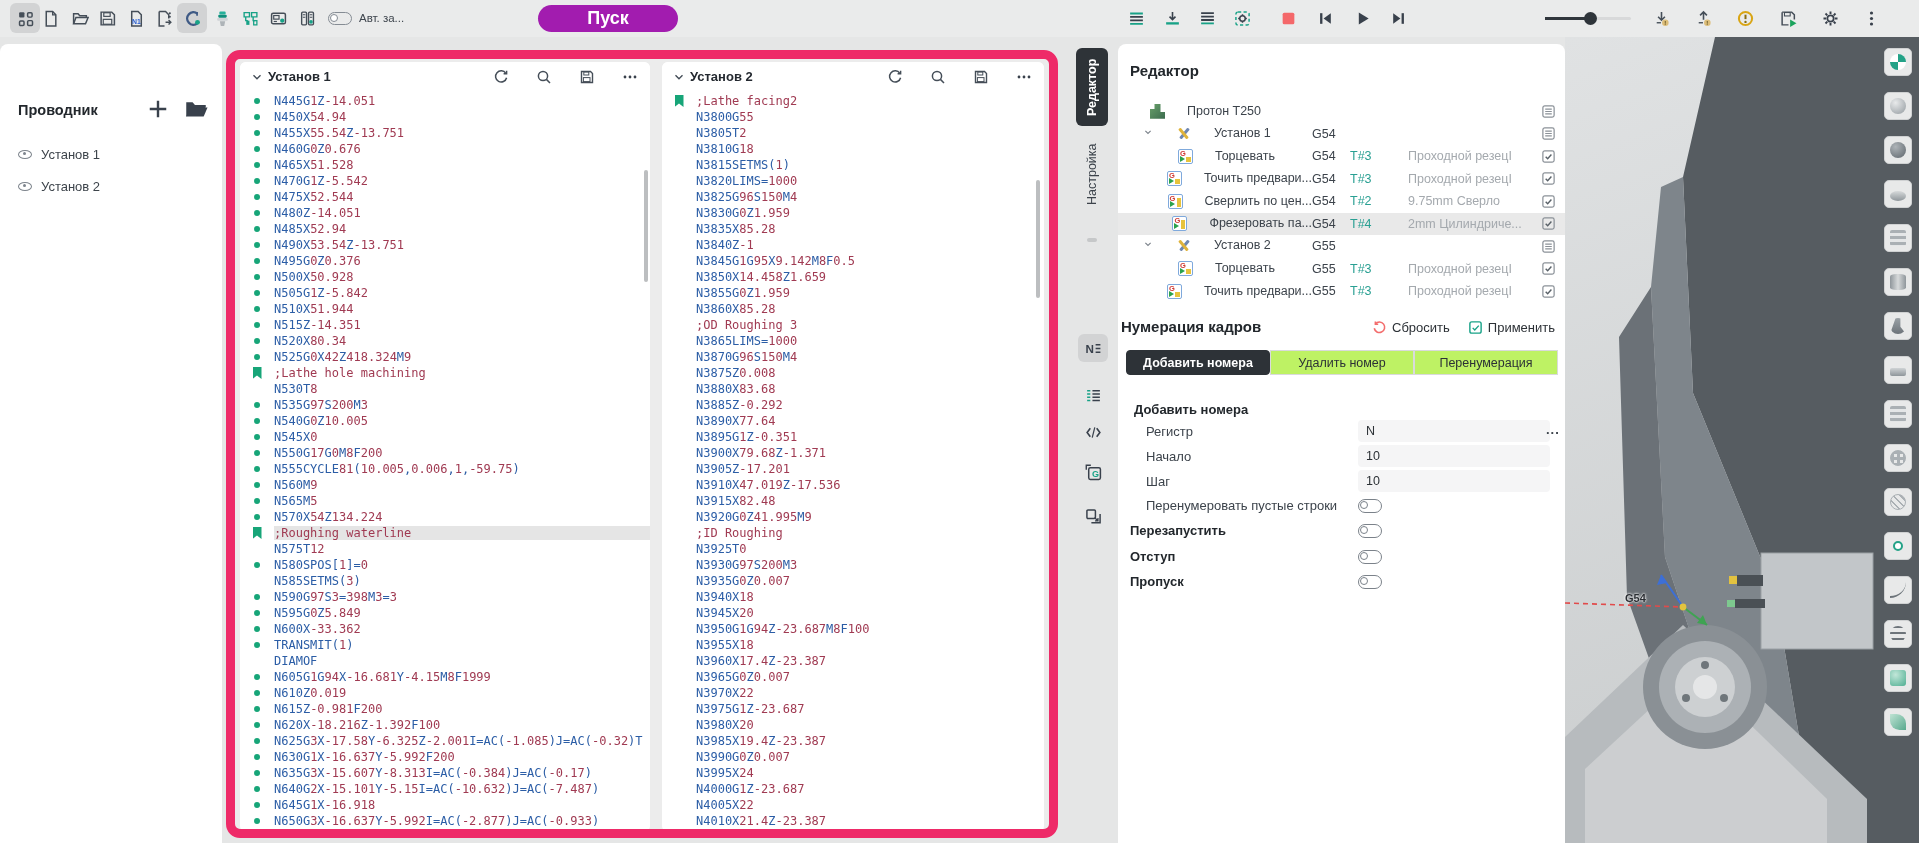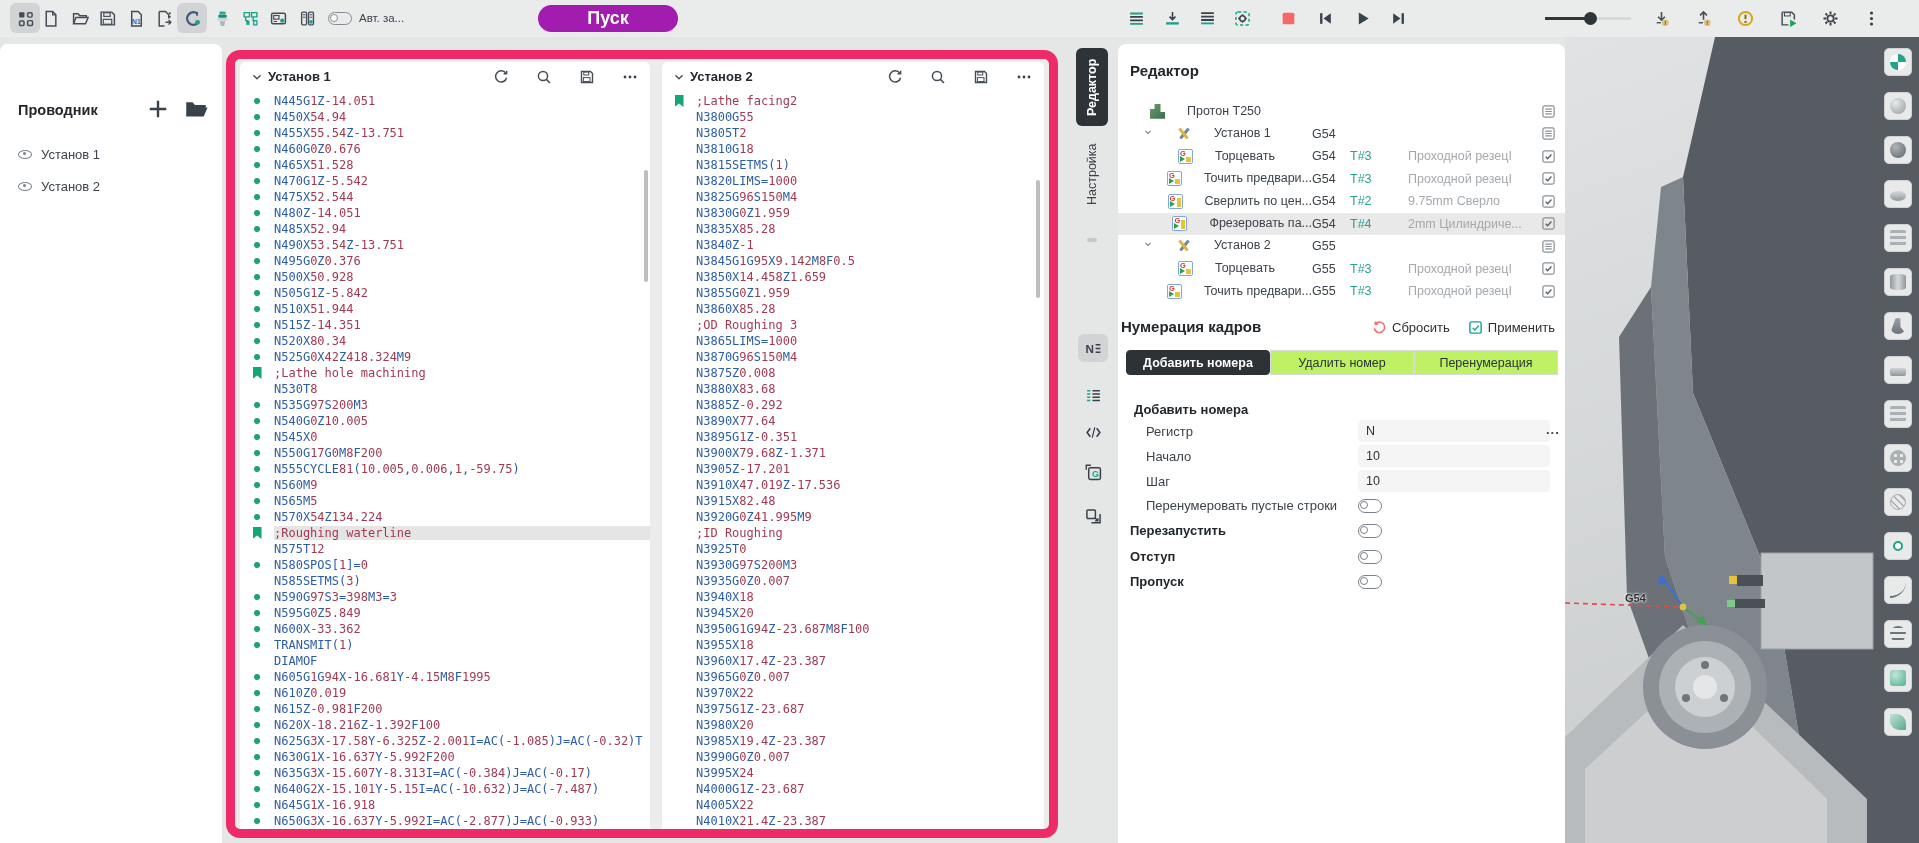--- a/index.html
+++ b/index.html
@@ -570,21 +570,21 @@
         <span class="tx">TRANSMIT(<span class="nm">1</span>)</span>
       </div>
       <div class="ln">
         <span class="mk"></span>
         <span class="tx">DIAMOF</span>
       </div>
       <div class="ln">
         <span class="mk">
           <i class="dot"></i>
         </span>
-        <span class="tx">N605G<span class="nm">1</span>G<span class="nm">94</span>X<span class="nm">-16.681</span>Y<span class="nm">-4.15</span>M<span class="nm">8</span>F<span class="nm">1995</span></span>
+        <span class="tx">N605G<span class="nm">1</span>G<span class="nm">94</span>X<span class="nm">-16.681</span>Y<span class="nm">-4.15</span>M<span class="nm">8</span>F<span class="nm">1999</span></span>
       </div>
       <div class="ln">
         <span class="mk">
           <i class="dot"></i>
         </span>
         <span class="tx">N610Z<span class="nm">0.019</span></span>
       </div>
       <div class="ln">
         <span class="mk">
           <i class="dot"></i>

